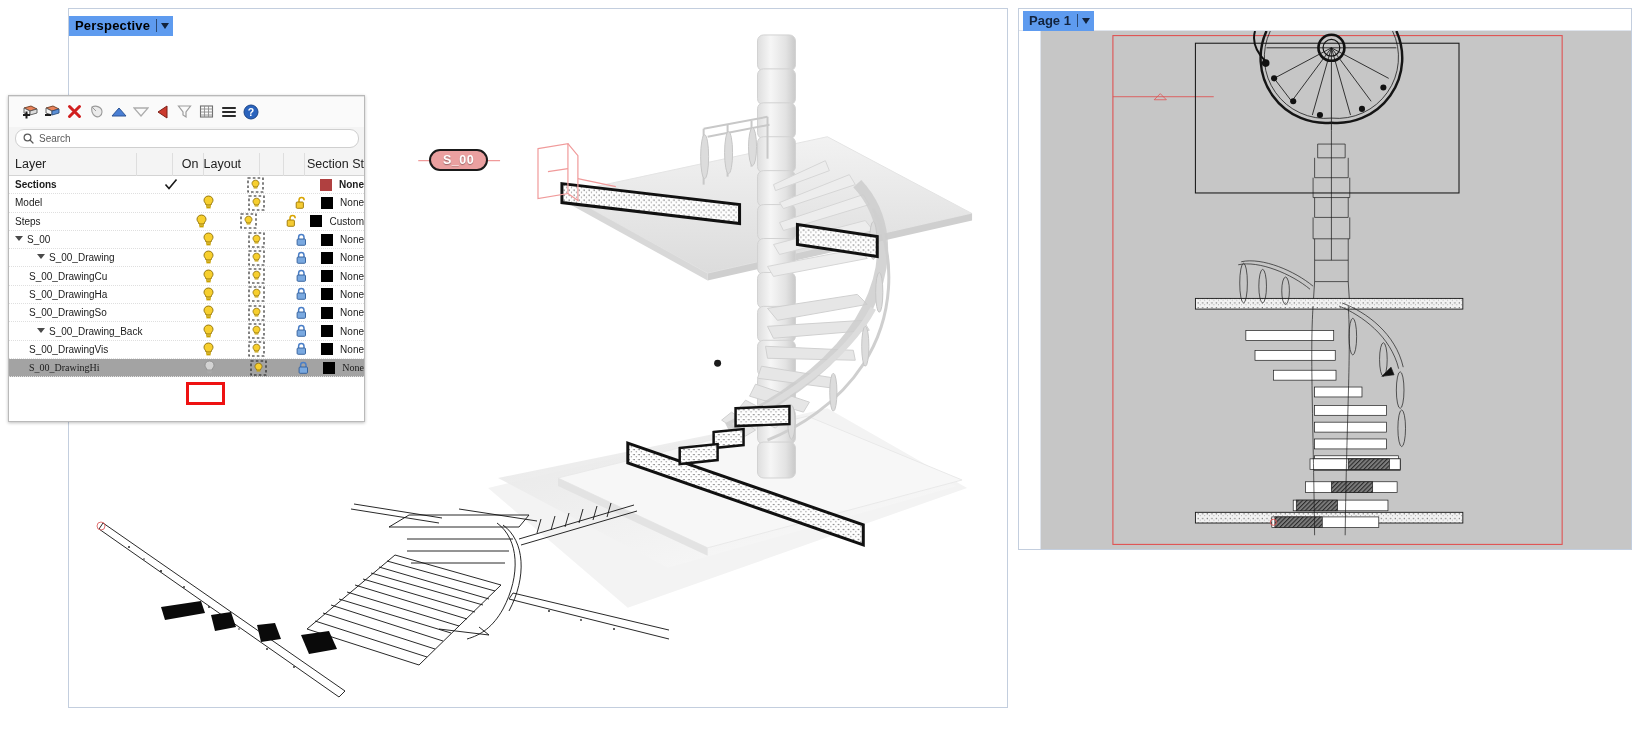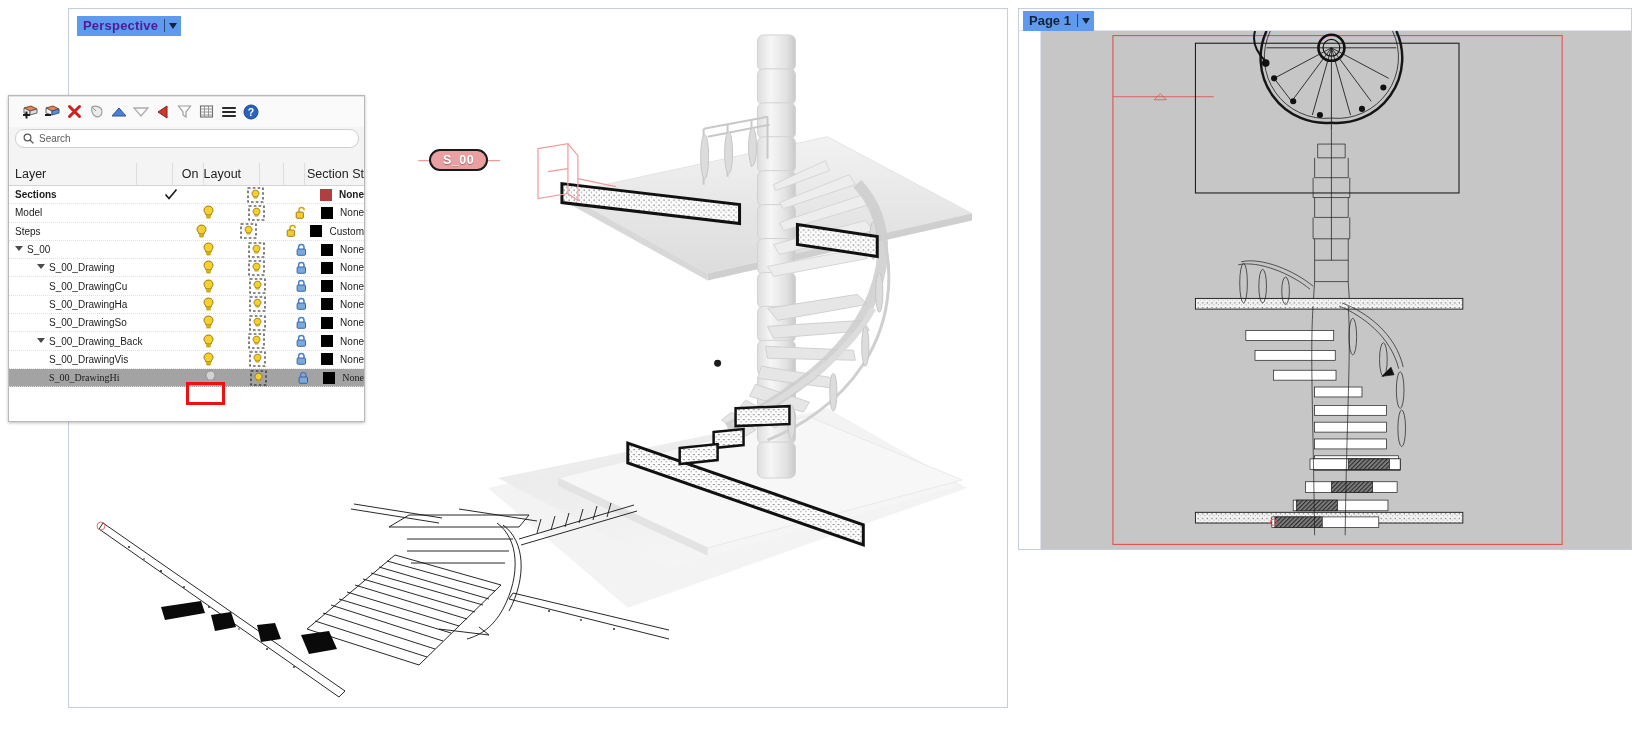--- a/index.html
+++ b/index.html
@@ -13,23 +13,23 @@
 
   
   .viewport-persp {
     position: absolute; left: 68px; top: 8px;
     width: 940px; height: 700px;
     background: #ffffff;
     border: 1px solid #c3cede;
     overflow: hidden;
   }
   .vp-label {
-    position: absolute; left: 8px; top: 7px;
+    position: absolute; left: 0; top: 7px;
     display: flex; align-items: center;
-    background: #5e9bef; color: #4c1d95;
+    background: #5e9bef; color: #000000;
     font-size: 13px; font-weight: bold;
     padding: 2px 4px 3px 6px;
     letter-spacing: .2px;
     z-index: 30;
   }
   .vp-label .divider {
     width: 1px; height: 13px; background: #2b4a75;
     margin: 0 4px 0 6px;
   }
   .vp-label .caret {
@@ -108,21 +108,21 @@
     padding-left: 7px;
     font-size: 10px; color: #5a5a5a;
   }
   .lp-search .mag { margin-right: 5px; display: flex; }
 
   .lp-head {
     display: flex; height: 23px; align-items: center;
     background: #f4f4f4;
     border-bottom: 1px solid #d4d4d4;
     font-size: 12.5px; color: #222;
-    margin-top: 13px;
+    margin-top: 3px;
   }
   .lp-head .cell { border-right: 1px solid #dedede; height: 23px; line-height: 23px; }
 
   .lp-body { flex: 1; overflow: hidden; background: #ffffff; }
   .row {
     display: flex; height: 18.3px; align-items: center;
     font-size: 10px; color: #1b1b1b;
     border-bottom: 1px dotted #dfdfdf;
     background: #ffffff;
   }
@@ -131,21 +131,21 @@
 
   .c-name   { width: 148px; padding-left: 6px; white-space: nowrap; overflow: hidden; }
   .c-chk    { width: 42px;  display: flex; justify-content: center; }
   .c-on     { width: 35px;  display: flex; justify-content: center; }
   .c-layout { width: 66px;  display: flex; justify-content: center; }
   .c-lock   { width: 28px;  display: flex; justify-content: center; }
   .c-swatch { width: 24px;  display: flex; justify-content: center; }
   .c-sec    { flex: 1; padding-left: 2px; white-space: nowrap; }
 
   .indent1 { padding-left: 28px; }
-  .indent2 { padding-left: 40px; }
+  .indent2 { padding-left: 20px; }
   .tri {
     display: inline-block; width: 0; height: 0;
     border-left: 4.5px solid transparent;
     border-right: 4.5px solid transparent;
     border-top: 5px solid #4a4a4a;
     margin-right: 4px; vertical-align: 2px;
   }
   .swatch { width: 12px; height: 12px; display: inline-block; }
 
   .red-highlight {

